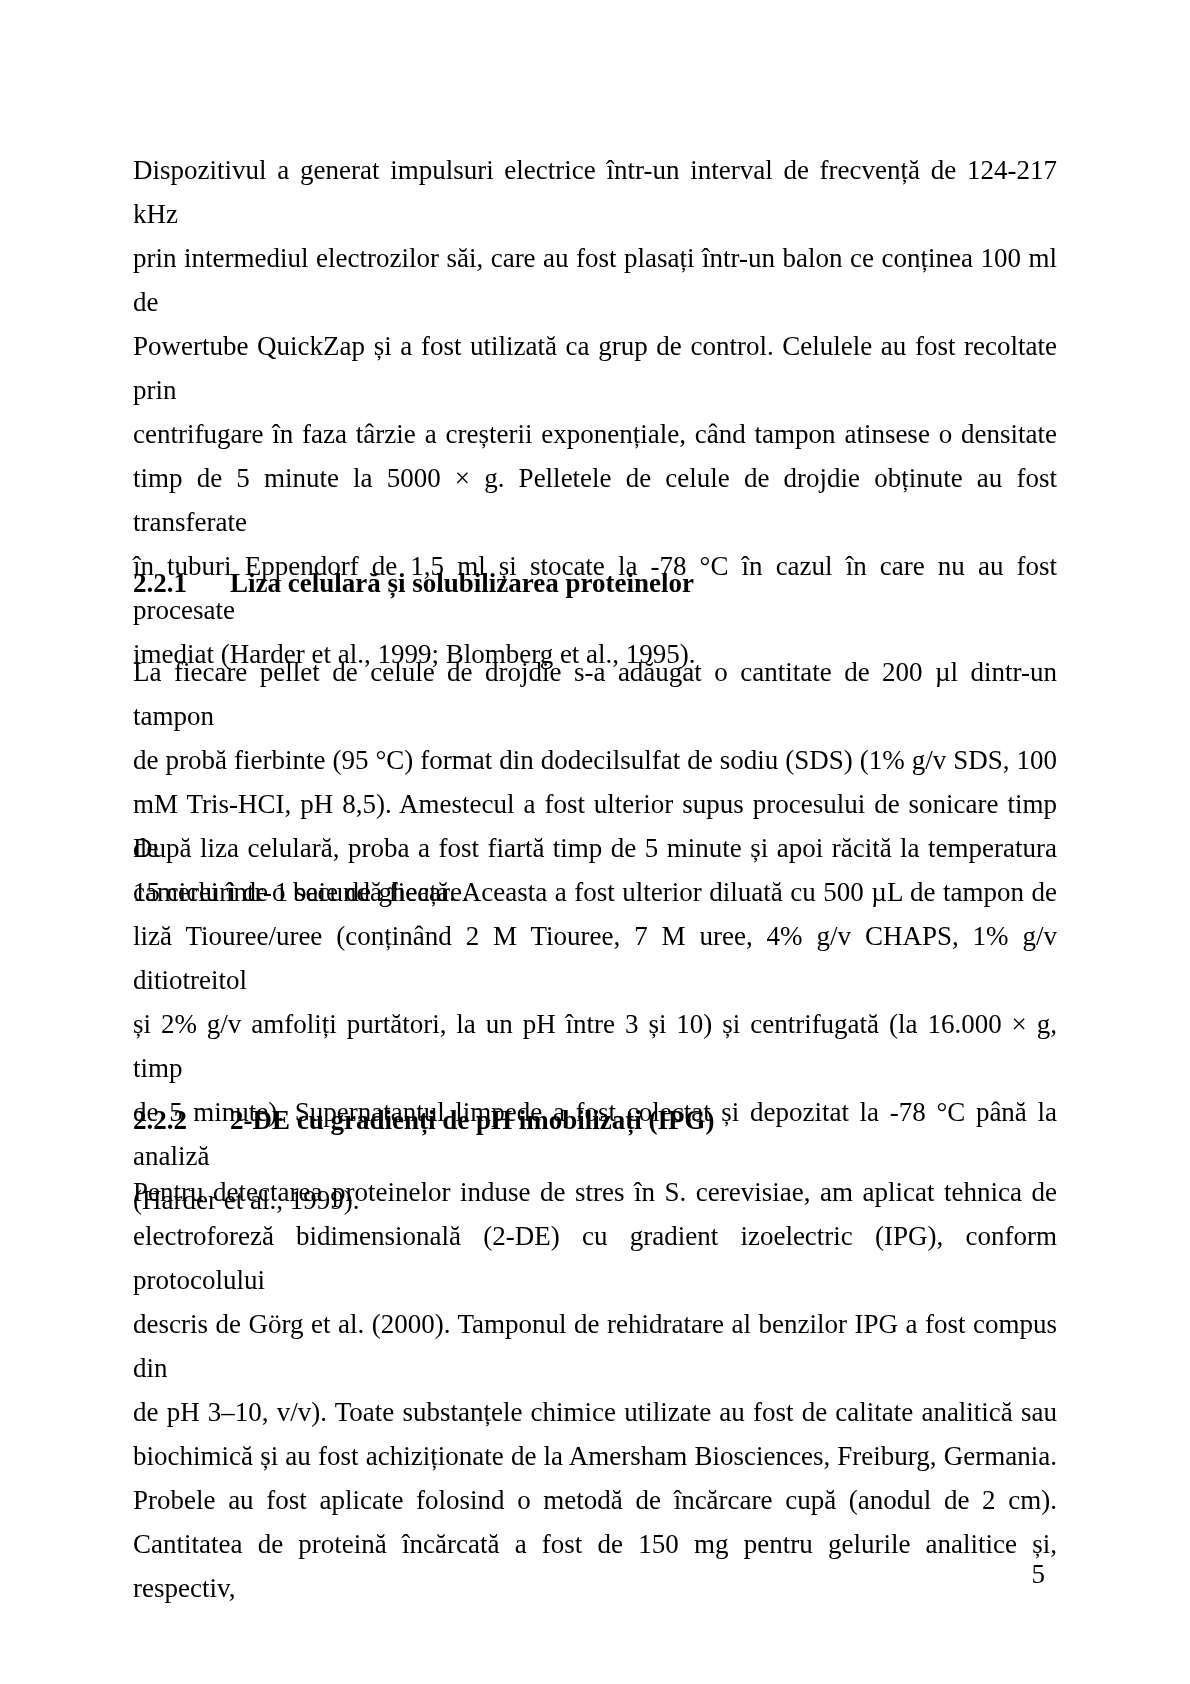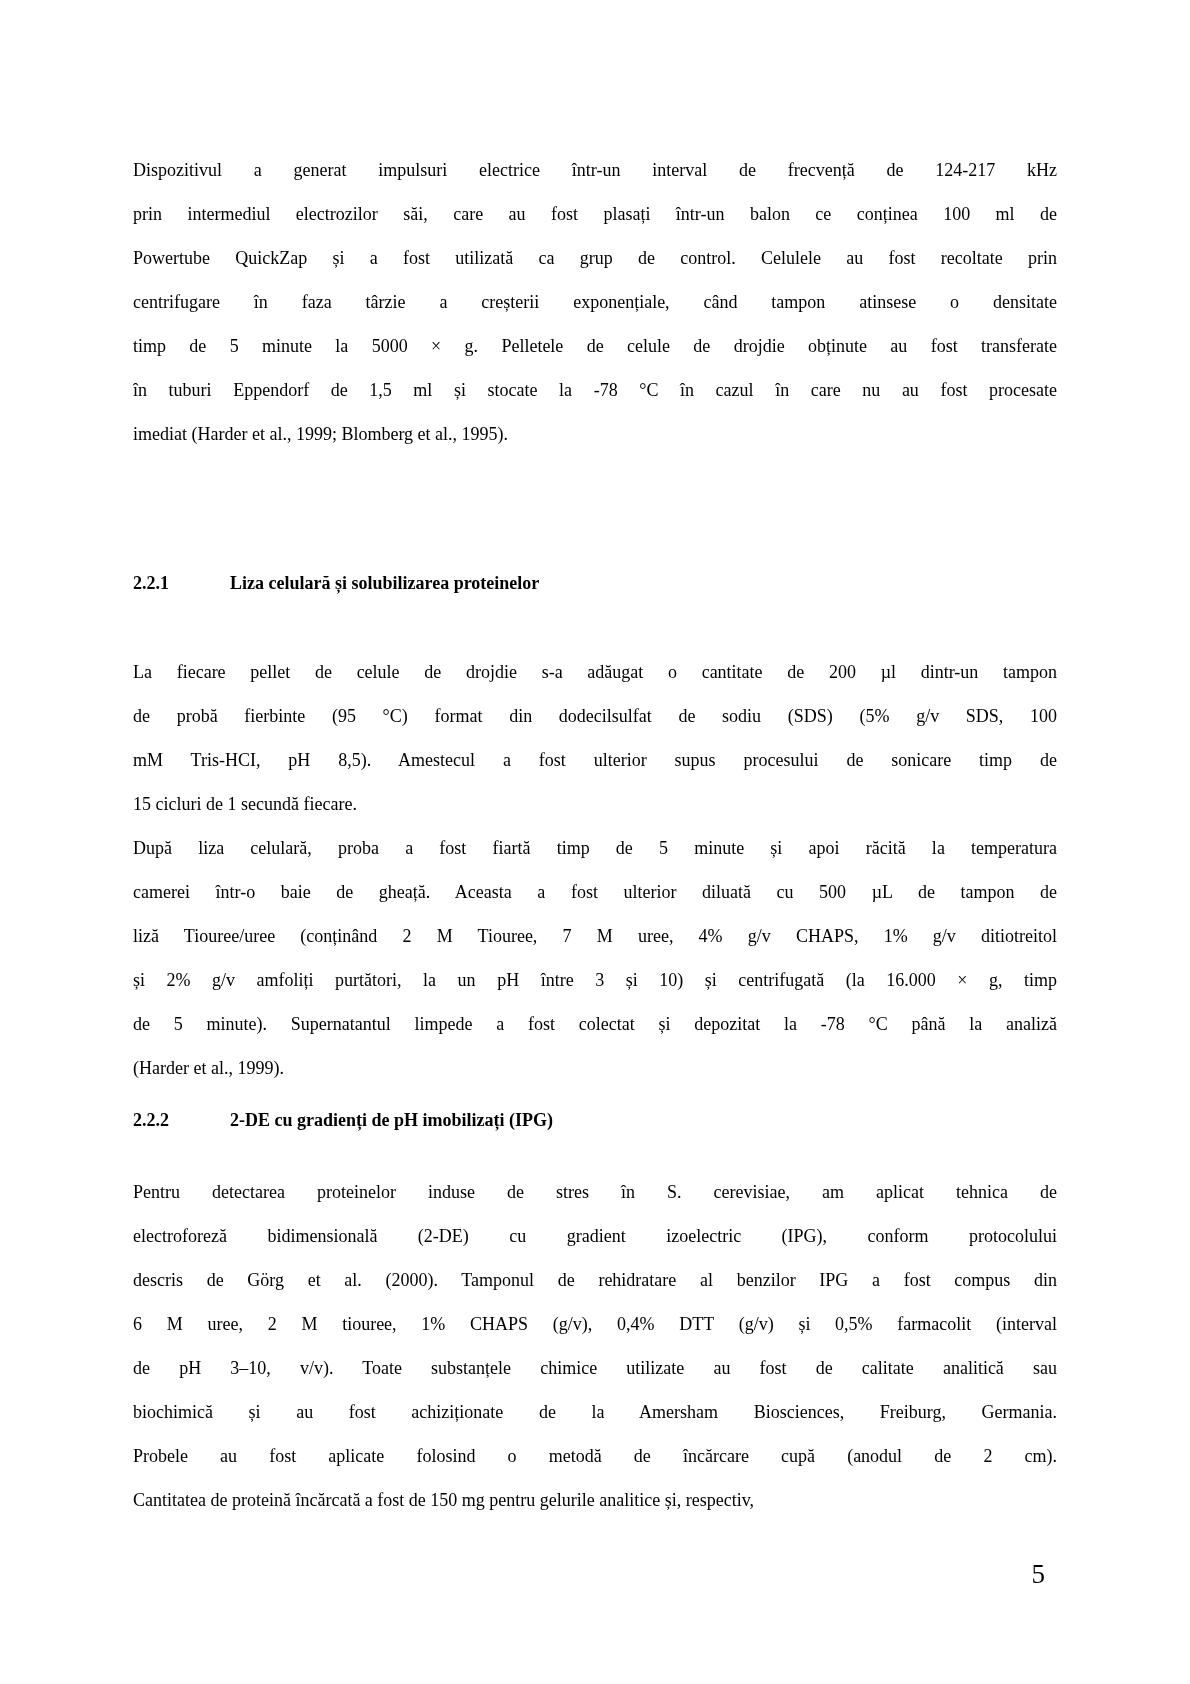--- a/index.html
+++ b/index.html
@@ -12,21 +12,21 @@
     height: 1684px;
     background: #ffffff;
     color: #000000;
     font-family: "Liberation Serif", "DejaVu Serif", serif;
     overflow: hidden;
   }
   .block {
     position: absolute;
     left: 133px;
     width: 924px;
-    font-size: 18px;
+    font-size: 27px;
     line-height: 44px;
   }
   .para .line {
     text-align: justify;
     text-align-last: justify;
   }
   .para .line:last-child {
     text-align-last: left;
   }
   .heading {
@@ -65,21 +65,21 @@
     <div class="line">în tuburi Eppendorf de 1,5 ml și stocate la -78 °C în cazul în care nu au fost procesate</div>
     <div class="line">imediat (Harder et al., 1999; Blomberg et al., 1995).</div>
   </div>
 
 <div id="head-1" class="block heading">
   <span class="hnum">2.2.1</span><span class="htitle">Liza celulară și solubilizarea proteinelor</span>
 </div>
 
 <div id="para-2" class="block para">
     <div class="line">La fiecare pellet de celule de drojdie s-a adăugat o cantitate de 200 µl dintr-un tampon</div>
-    <div class="line">de probă fierbinte (95 °C) format din dodecilsulfat de sodiu (SDS) (5% g/v SDS, 100</div>
+    <div class="line">de probă fierbinte (95 °C) format din dodecilsulfat de sodiu (SDS) (1% g/v SDS, 100</div>
     <div class="line">mM Tris-HCI, pH 8,5). Amestecul a fost ulterior supus procesului de sonicare timp de</div>
     <div class="line">15 cicluri de 1 secundă fiecare.</div>
   </div>
 
 <div id="para-3" class="block para">
     <div class="line">După liza celulară, proba a fost fiartă timp de 5 minute și apoi răcită la temperatura</div>
     <div class="line">camerei într-o baie de gheață. Aceasta a fost ulterior diluată cu 500 µL de tampon de</div>
     <div class="line">liză Tiouree/uree (conținând 2 M Tiouree, 7 M uree, 4% g/v CHAPS, 1% g/v ditiotreitol</div>
     <div class="line">și 2% g/v amfoliți purtători, la un pH între 3 și 10) și centrifugată (la 16.000 × g, timp</div>
     <div class="line">de 5 minute). Supernatantul limpede a fost colectat și depozitat la -78 °C până la analiză</div>
@@ -87,20 +87,19 @@
   </div>
 
 <div id="head-2" class="block heading">
   <span class="hnum">2.2.2</span><span class="htitle">2-DE cu gradienți de pH imobilizați (IPG)</span>
 </div>
 
 <div id="para-4" class="block para">
     <div class="line">Pentru detectarea proteinelor induse de stres în S. cerevisiae, am aplicat tehnica de</div>
     <div class="line">electroforeză bidimensională (2-DE) cu gradient izoelectric (IPG), conform protocolului</div>
     <div class="line">descris de Görg et al. (2000). Tamponul de rehidratare al benzilor IPG a fost compus din</div>
-    <div class="line">6 M uree, 2 M tiouree, 1% CHAPS (g/v), 0,4% DTT (g/v) și 0,5% farmacolit (interval</div>
     <div class="line">de pH 3–10, v/v). Toate substanțele chimice utilizate au fost de calitate analitică sau</div>
     <div class="line">biochimică și au fost achiziționate de la Amersham Biosciences, Freiburg, Germania.</div>
     <div class="line">Probele au fost aplicate folosind o metodă de încărcare cupă (anodul de 2 cm).</div>
     <div class="line">Cantitatea de proteină încărcată a fost de 150 mg pentru gelurile analitice și, respectiv,</div>
   </div>
 
 <div class="page-number">5</div>
 
 </body></html>

